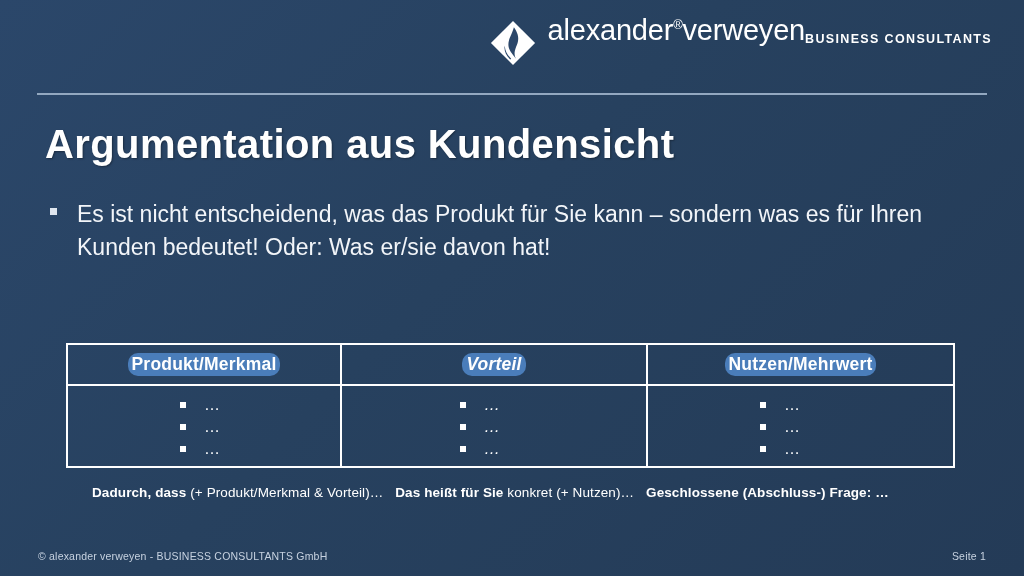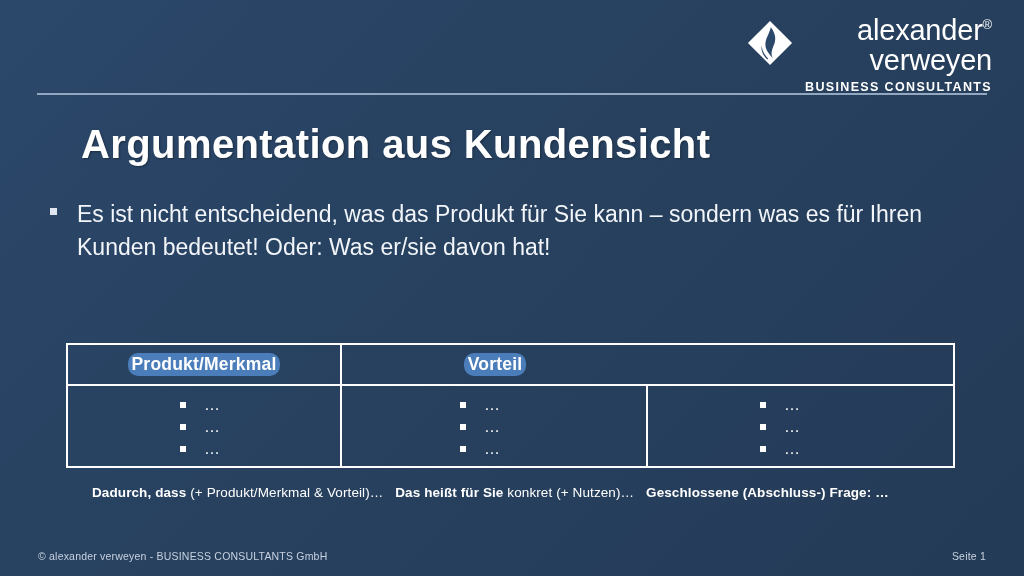--- a/index.html
+++ b/index.html
@@ -28,21 +28,20 @@
     gap: 12px;
   }
   .logo-mark {
     width: 46px;
     height: 46px;
     margin-top: 4px;
     flex: none;
   }
   .logo-text {
     display: flex;
-    flex-direction: column;
     align-items: flex-end;
     line-height: 1;
   }
   .logo-line {
     font-size: 29px;
     font-weight: 400;
     letter-spacing: -0.2px;
     color: #ffffff;
     white-space: nowrap;
     line-height: 1.02;
@@ -74,21 +73,20 @@
   
   .slide-title {
     position: absolute;
     left: 45px;
     top: 122px;
     font-size: 40px;
     font-weight: 700;
     letter-spacing: 0.4px;
     color: #ffffff;
     text-shadow: 1px 1px 2px rgba(0,0,0,0.35);
-    margin-left: 36px;
   }
 
   
   .bullets {
     position: absolute;
     left: 50px;
     top: 198px;
     right: 60px;
   }
   .bullet-row {
@@ -127,21 +125,21 @@
     border-bottom: 2px solid #ffffff;
   }
   .pv-cell {
     box-sizing: border-box;
     border-right: 2px solid #ffffff;
   }
   .pv-cell:last-child {
     border-right: none;
   }
   .pv-cell.col-1 { width: 274px; }
-  .pv-cell.col-2 { width: 306px; }
+  .pv-cell.col-2 { width: 306px; font-style: italic; }
   .pv-cell.col-3 { flex: 1; }
 
   .pv-header-cell {
     height: 39px;
     display: flex;
     align-items: center;
     justify-content: center;
   }
   .pv-header-label {
     font-size: 17.5px;
@@ -257,20 +255,25 @@
       <div class="pv-cell col-1">
         <div class="pv-header-cell">
           <span class="pv-header-label">Produkt/Merkmal</span>
         </div>
       </div>
       <div class="pv-cell col-2">
         <div class="pv-header-cell">
           <span class="pv-header-label">Vorteil</span>
         </div>
       </div>
+      <div class="pv-cell col-3">
+        <div class="pv-header-cell">
+          <span class="pv-header-label">Nutzen/Mehrwert</span>
+        </div>
+      </div>
     </div>
 
     <div class="pv-row body-row">
       <div class="pv-cell col-1">
         <div class="pv-body-cell">
           <div class="pv-item">
               <span class="pv-item-inner">
                 <span class="pv-item-marker"></span>
                 <span class="pv-item-text">…</span>
               </span>

